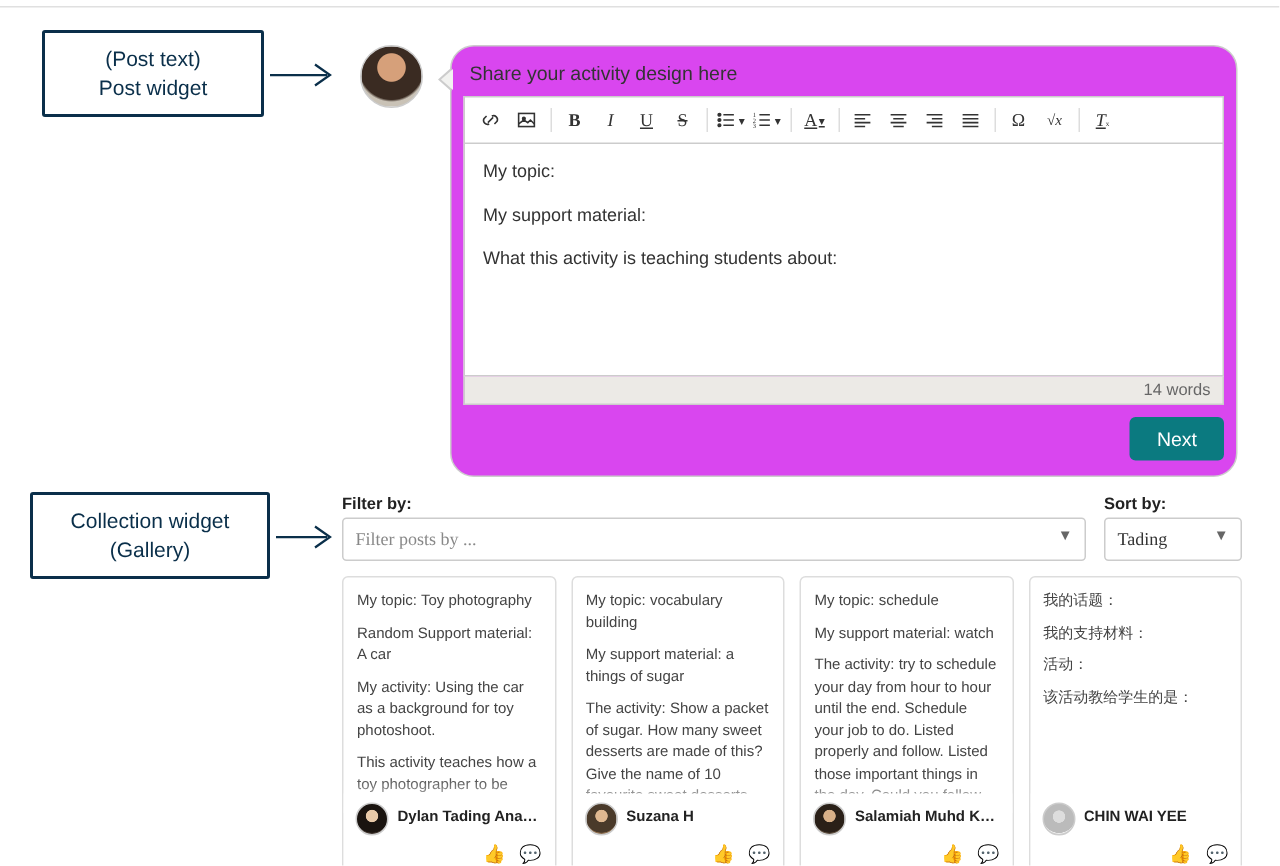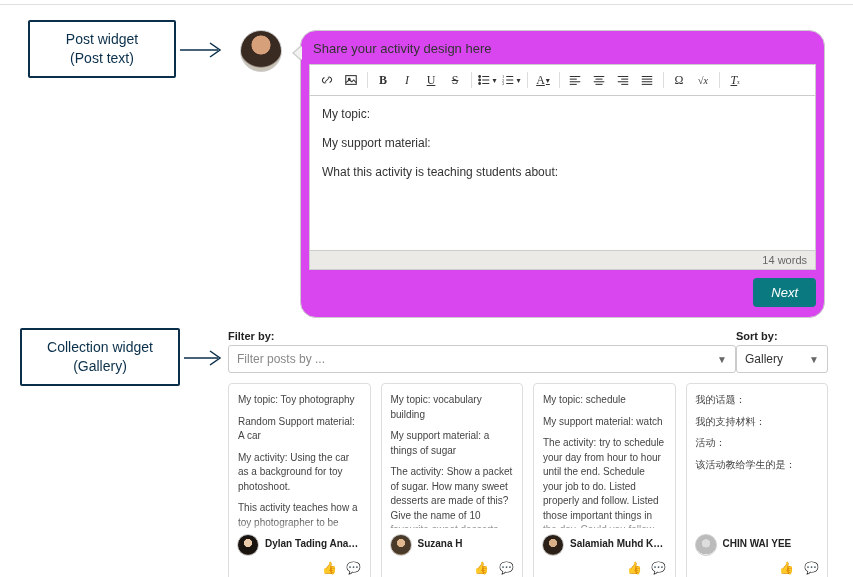--- a/index.html
+++ b/index.html
@@ -71,32 +71,32 @@
     font-size: 12px; line-height: 1.4;
   }
   .editor-content p { margin-bottom: 12px; }
   .editor-footer {
     background: #eceae6; margin: 0 8px; border: 1px solid #ccc; border-top: none;
     text-align: right; padding: 3px 8px; font-size: 11px; color: #666;
   }
   .next-row { text-align: right; padding: 8px 8px 10px; }
   .btn-next {
     background: #0b7a80; color: #fff; border: none;
-    padding: 7px 18px; border-radius: 4px; font-size: 13px; cursor: pointer; font-style: italic;
+    padding: 7px 18px; border-radius: 4px; font-size: 13px; cursor: pointer;
   }
 
   .collection { position: absolute; left: 228px; top: 330px; width: 600px; }
-  .filter-row { display: flex; align-items: flex-end; margin-bottom: 10px; }
+  .filter-row { display: flex; gap: 12px; align-items: flex-end; margin-bottom: 10px; }
   .filter-col { flex: 1; }
   .sort-col { width: 92px; }
   .label { font-size: 11px; font-weight: bold; color: #222; margin-bottom: 3px; display: block; }
   .select-box {
     border: 1px solid #ccc; border-radius: 3px; padding: 6px 8px;
-    font-size: 12px; color: #888; display: flex; justify-content: space-between; align-items: center;
-    background: #fff; cursor: pointer;
+    font-size: 12px; color: #888; display: flex; justify-content: space-between; align-items: flex-start;
+    background: #fff; cursor: pointer; font-family: Liberation Serif, serif;
   }
   .select-box .caret { color: #666; font-size: 10px; }
 
   .gallery { display: flex; gap: 10px; }
   .card {
     flex: 1; border: 1px solid #ddd; border-radius: 4px; padding: 9px;
     font-size: 10px; color: #444; line-height: 1.45; position: relative;
     height: 199px; overflow: hidden; background: #fff;
   }
   .card p { margin-bottom: 7px; }
@@ -123,22 +123,22 @@
   .av4 { background: radial-gradient(circle at 50% 42%, #ddd 0 26%, #bbb 28% 70%, #eee 72%); }
 
   svg.ticon { width: 14px; height: 14px; stroke: #333; stroke-width: 1.2; fill: none; }
 </style>
 </head>
 <body>
 
 <div class="top-border"></div>
 
 <div class="annotation-box" style="left:28px; top:20px; width:148px;">
+  <div>(Post text)</div>
   <div>Post widget</div>
-  <div>(Post text)</div>
 </div>
 <svg class="arrow" style="left:178px; top:40px;" width="48" height="20">
   <line x1="2" y1="10" x2="40" y2="10" stroke-width="1.5"></line>
   <polyline points="32,3 42,10 32,17" stroke-width="1.5"></polyline>
 </svg>
 
 <div class="annotation-box" style="left:20px; top:328px; width:160px;">
   <div>Collection widget</div>
   <div>(Gallery)</div>
 </div>
@@ -253,21 +253,21 @@
     <div class="filter-col">
       <span class="label">Filter by:</span>
       <div class="select-box">
         <span>Filter posts by ...</span>
         <span class="caret">▼</span>
       </div>
     </div>
     <div class="sort-col">
       <span class="label">Sort by:</span>
       <div class="select-box" style="color:#333;">
-        <span>Gallery</span>
+        <span>Tading</span>
         <span class="caret">▼</span>
       </div>
     </div>
   </div>
 
   <div class="gallery">
 
     <div class="card">
       <p>My topic: Toy photography</p>
       <p>Random Support material: A car</p>

